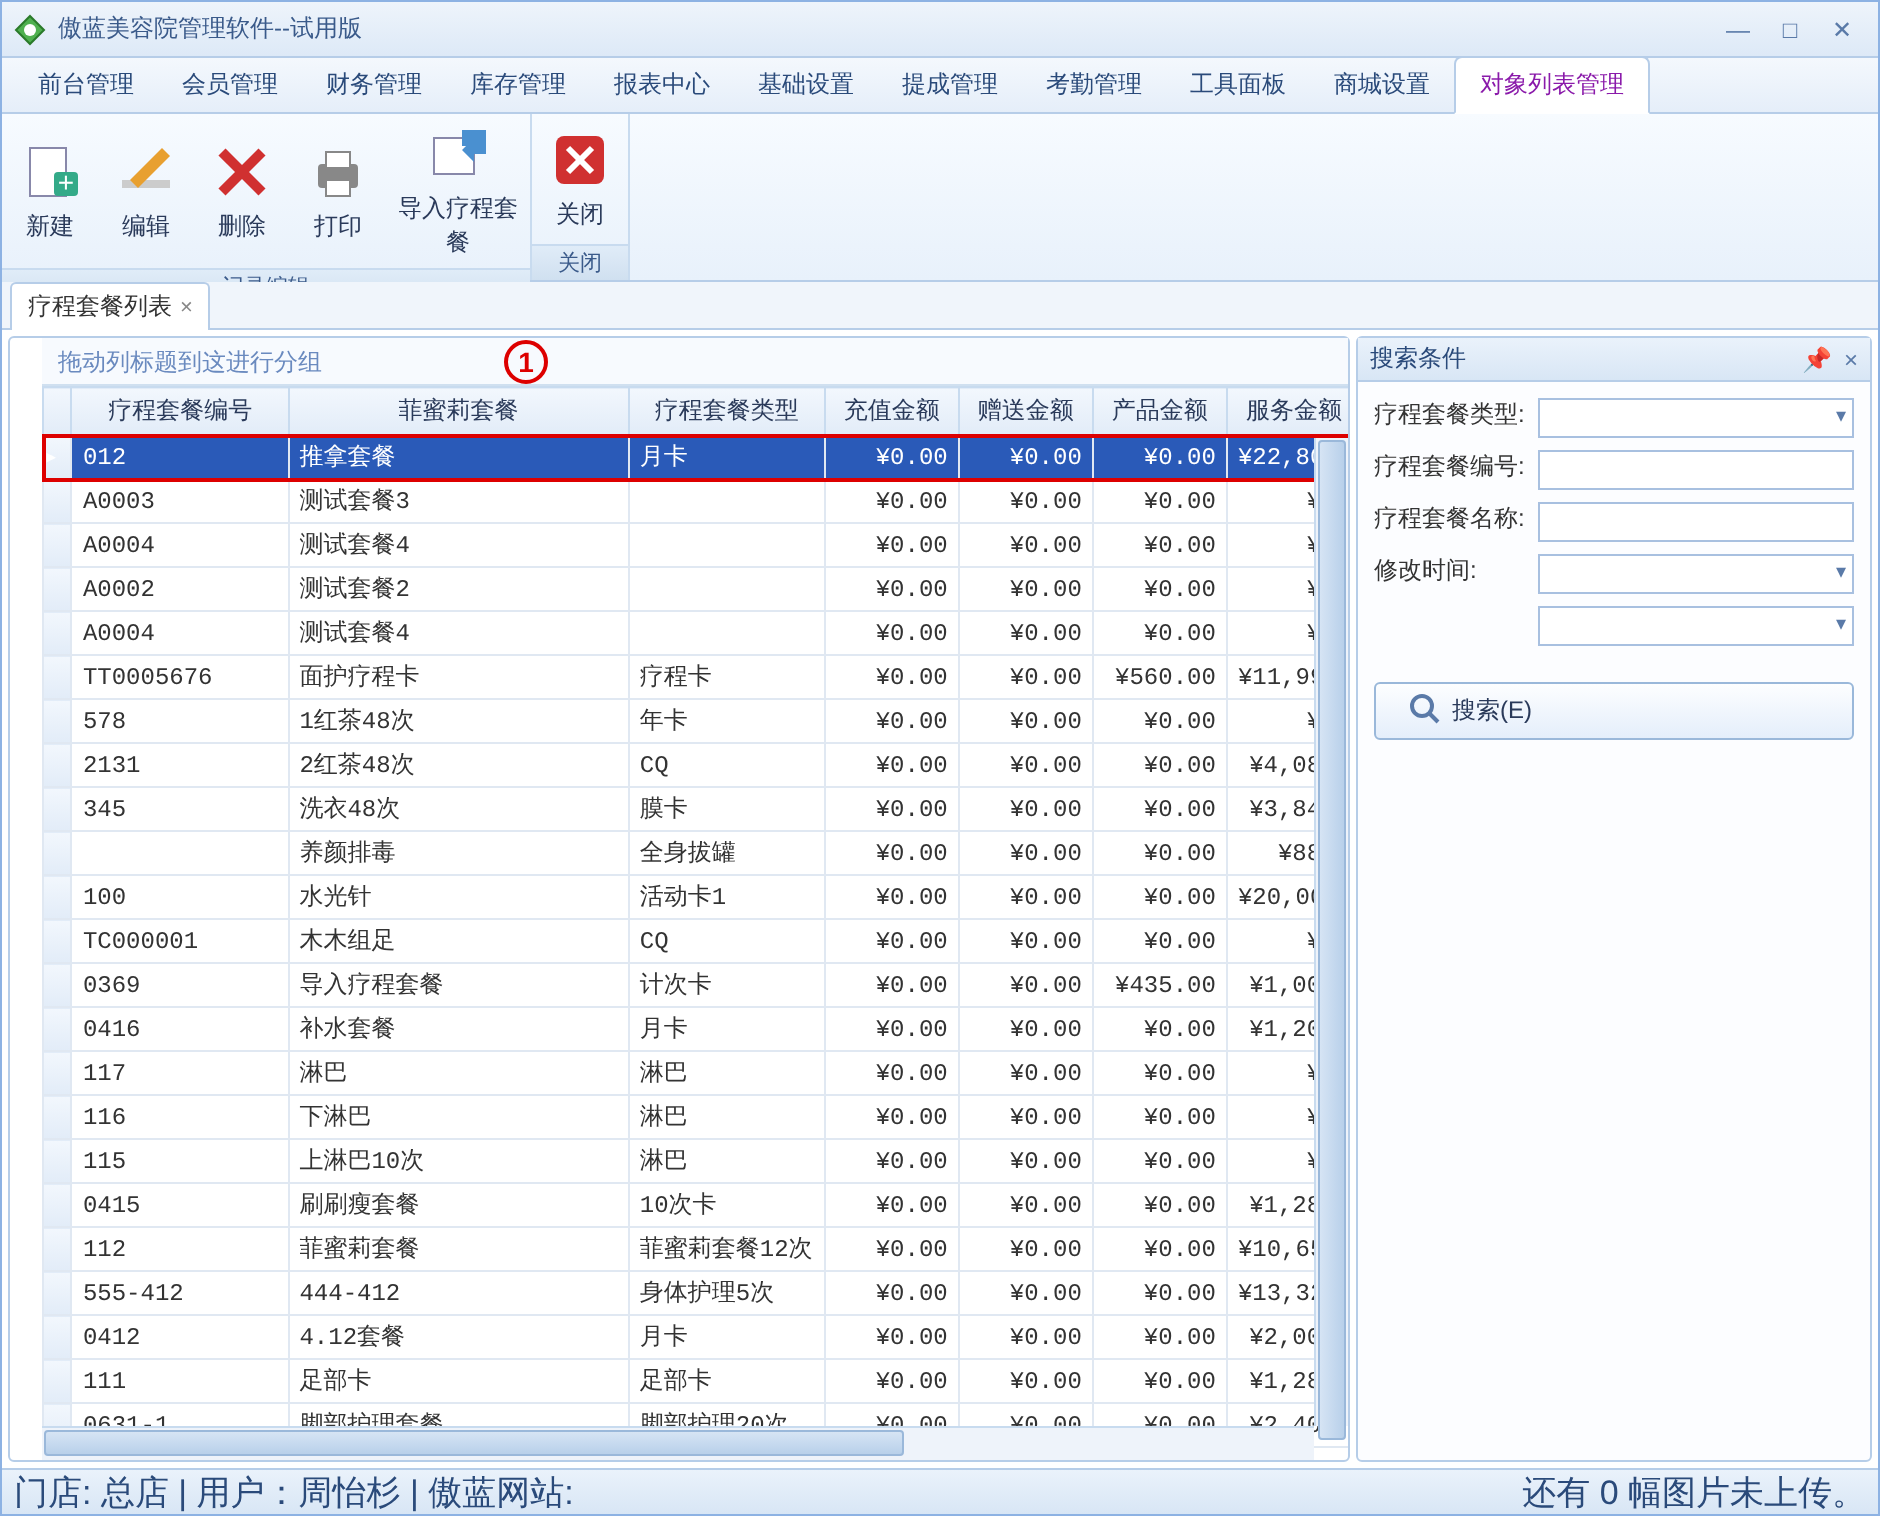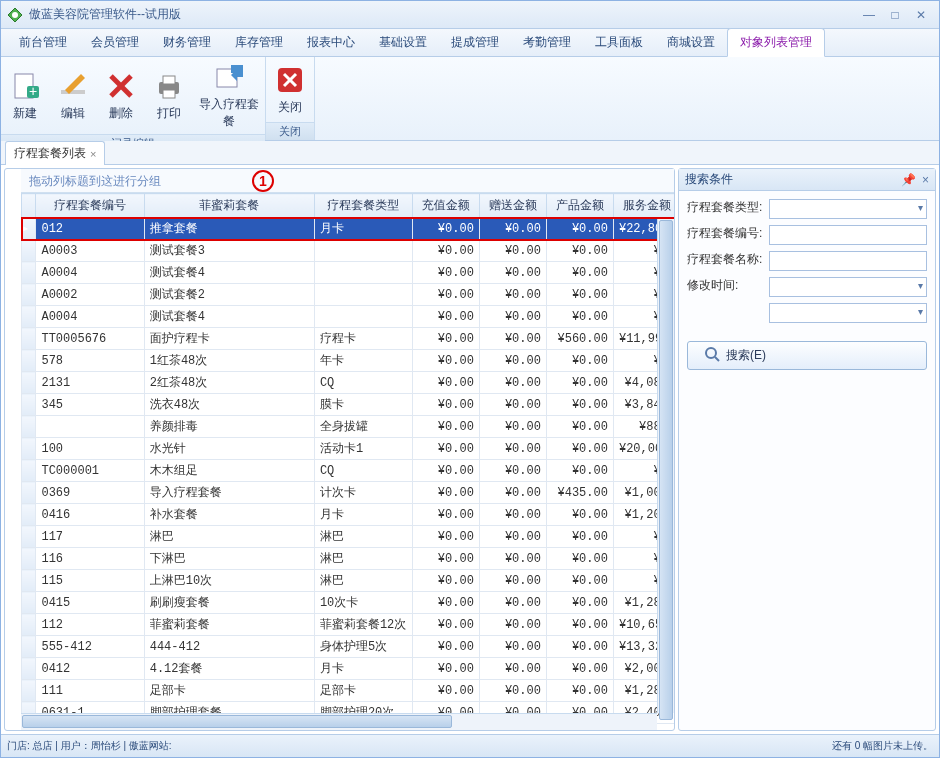--- a/index.html
+++ b/index.html
@@ -43,21 +43,21 @@
 .hscroll .thumb { background: linear-gradient(#d6e4f4,#b8d0ea); border: 1px solid #9ab8da; border-radius: 2px; margin: 1px; width: 430px; height: 13px; }
 .searchpane { width: 258px; margin: 3px 3px 3px 0; border: 1px solid #b6cde8; border-radius: 3px; background: #fcfdff; display: flex; flex-direction: column; }
 .searchpane .hdr { height: 22px; background: linear-gradient(#eaf2fb,#d8e6f5); border-bottom: 1px solid #b6cde8; display: flex; align-items: center; padding: 0 6px; color: #2a4a7a; font-weight: normal; }
 .searchpane .hdr .sp { margin-left: auto; display: flex; gap: 6px; color: #5a7aa8; }
 .searchpane .body { padding: 8px; }
 .frow { display: flex; align-items: flex-start; margin-bottom: 6px; gap: 4px; }
 .frow label { width: 78px; color: #333; text-align: left; }
 .frow .ctl { flex: 1; height: 20px; border: 1px solid #a8c0e0; background: #fff; position: relative; }
 .frow .ctl.combo::after { content: "▾"; position: absolute; right: 3px; top: 2px; color: #5a7aa8; font-size: 10px; }
 .searchbtn { margin: 18px auto; display: flex; align-items: center; gap: 6px; padding: 4px 16px; border: 1px solid #9ab8da; background: linear-gradient(#fdfeff,#e4eefb); border-radius: 3px; cursor: pointer; color: #2a3a5a; }
-.statusbar { height: 22px; background: linear-gradient(#eaf2fb,#d8e6f5); display: flex; align-items: center; padding: 0 6px; color: #2a4a7a; font-size: 10px; }
+.statusbar { height: 22px; background: linear-gradient(#eaf2fb,#d8e6f5); display: flex; align-items: center; padding: 0 6px; color: #2a4a7a; font-size: 17px; }
 .statusbar .right { margin-left: auto; }
 </style>
 </head>
 <body>
 
 <div class="window">
   <div class="titlebar">
     <span class="appicon">
       <svg width="16" height="16">
           <polygon points="8,1 15,8 8,15 1,8" fill="#4fb04f"></polygon>

